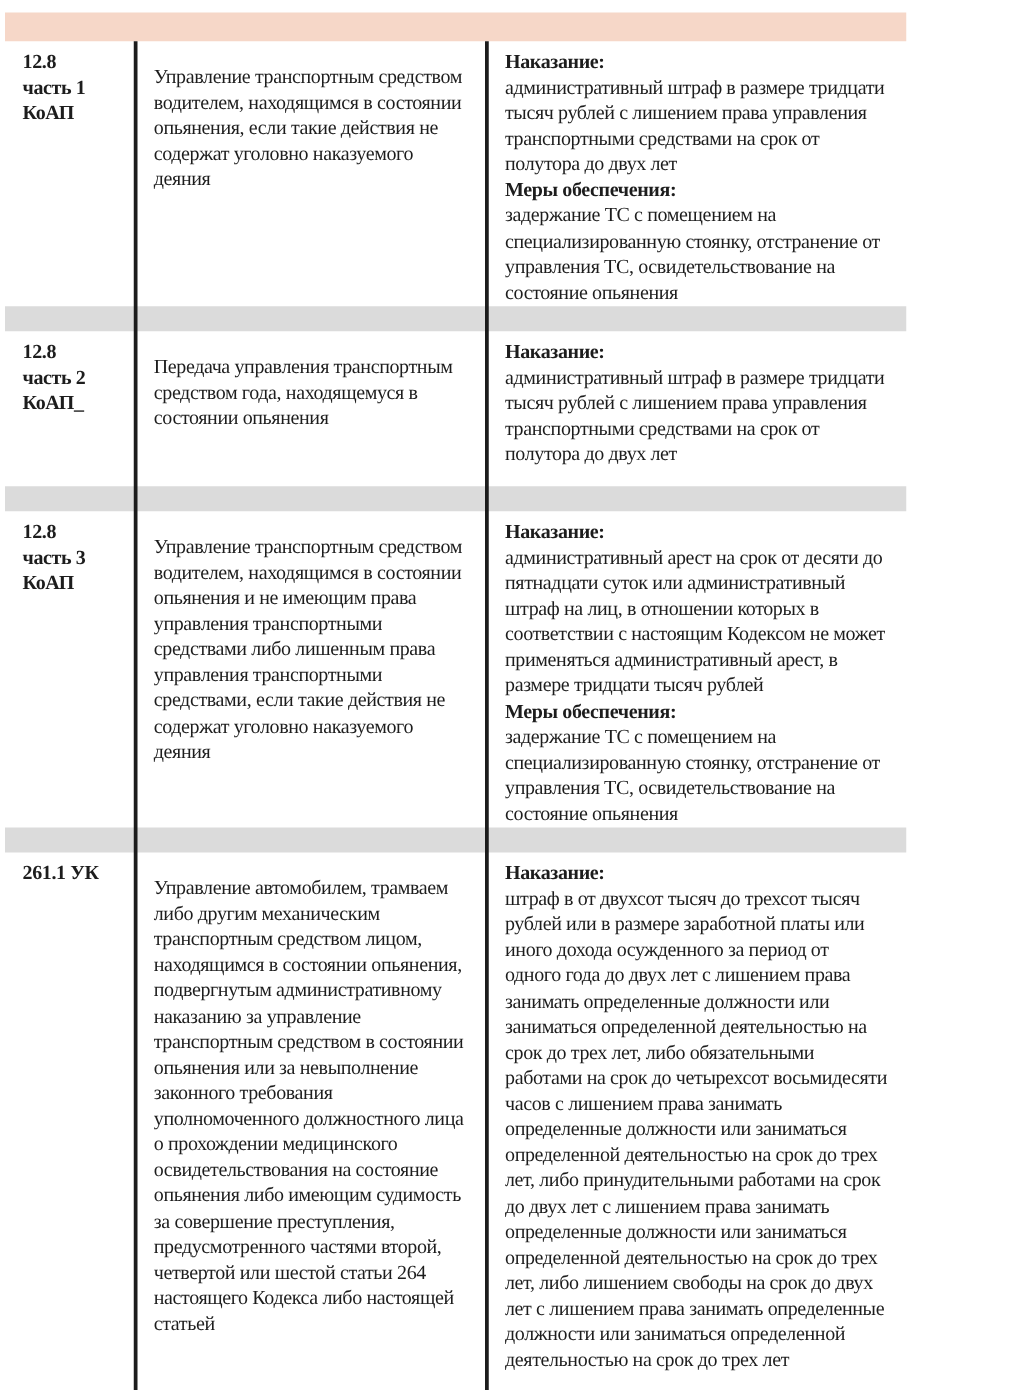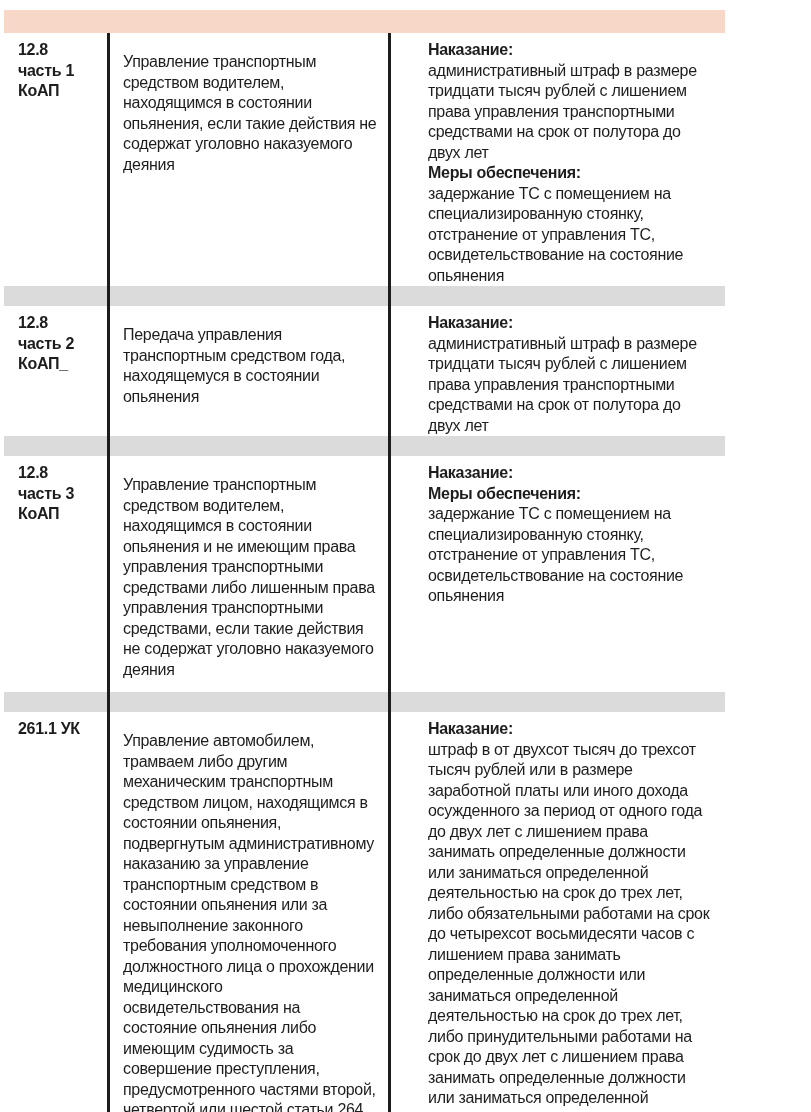--- a/index.html
+++ b/index.html
@@ -5,21 +5,21 @@
   html, body {
     margin: 0;
     padding: 0;
     background: #ffffff;
   }
   .page {
     position: relative;
     width: 729px;
     height: 1112px;
     background: #ffffff;
-    font-family: Liberation Sans, sans-serif;
+    font-family: Liberation Serif, serif;
     color: #1d1d1d;
     overflow: hidden;
   }
   .top-band {
     margin: 10px 4px 0 4px;
     height: 23px;
     background: #f6d7c8;
   }
   .table {
     position: relative;
@@ -59,21 +59,20 @@
   .cell.article {
     padding: 7px 6px 0 14px;
     font-weight: 700;
     white-space: pre-line;
   }
   .cell.offense {
     padding: 19px 14px 0 16px;
   }
   .cell.penalty {
     padding: 7px 14px 0 13px;
-    margin-left: 24px;
   }
   .sec-heading {
     display: block;
     font-weight: 700;
   }
   .sec-body {
     display: block;
   }
 </style>
 </head>
@@ -122,20 +121,21 @@
     <div class="sep"></div>
 
     <div class="row row-3">
       <div class="cell article">12.8
 часть 3
 КоАП</div>
       <div class="cell offense">Управление транспортным средством водителем, находящимся в состоянии опьянения и не имеющим права управления транспортными средствами либо лишенным права управления транспортными средствами, если такие действия не содержат уголовно наказуемого деяния</div>
       <div class="cell penalty">
         <div class="sec">
           <span class="sec-heading">Наказание:</span>
+          <span class="sec-body">административный арест на срок от десяти до пятнадцати суток или административный штраф на лиц, в отношении которых в соответствии с настоящим Кодексом не может применяться административный арест, в размере тридцати тысяч рублей</span>
         </div>
         <div class="sec">
           <span class="sec-heading">Меры обеспечения:</span>
           <span class="sec-body">задержание ТС с помещением на специализированную стоянку, отстранение от управления ТС, освидетельствование на состояние опьянения</span>
         </div>
       </div>
     </div>
 
     <div class="sep"></div>
 

